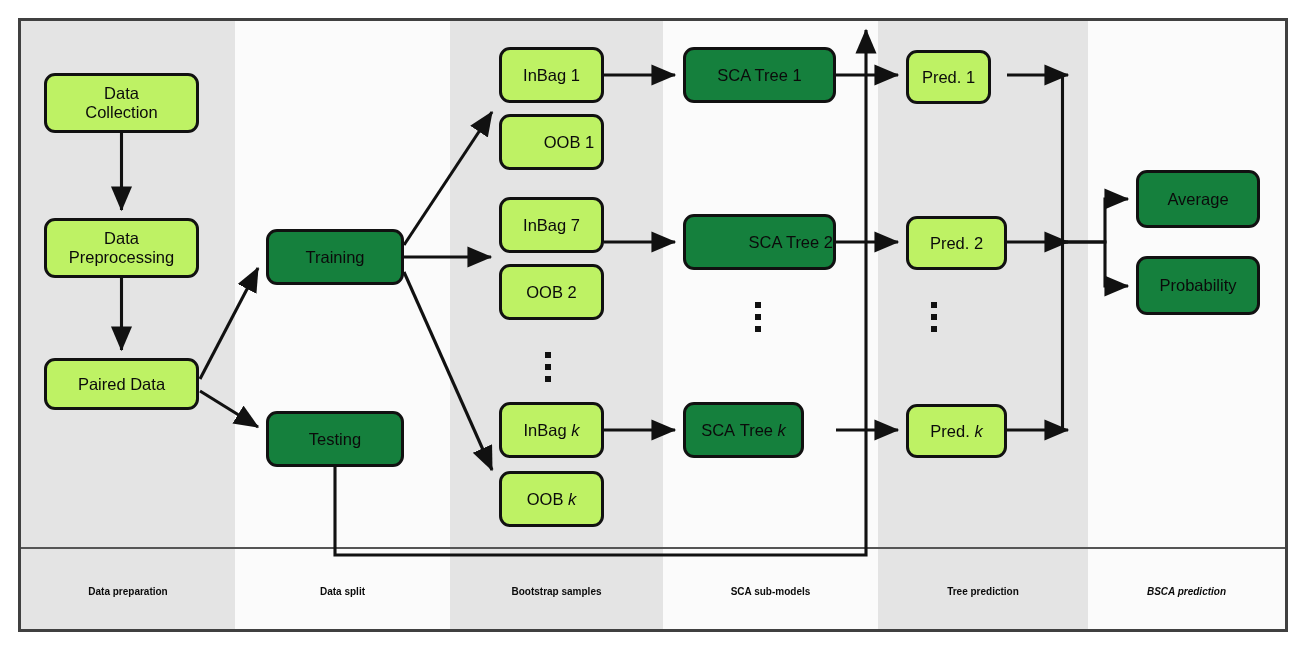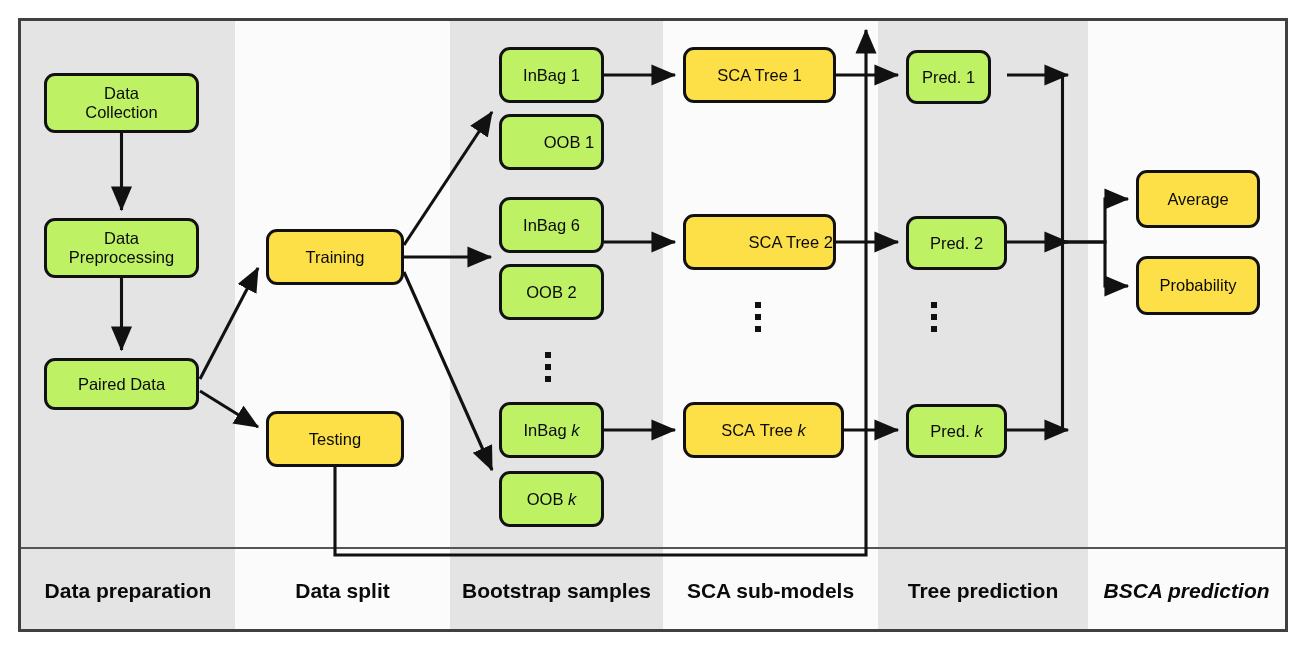--- a/index.html
+++ b/index.html
@@ -4,25 +4,25 @@
 <title>BSCA Flowchart</title>
 <style>
   html,body{margin:0;padding:0;background:#ffffff;}
   body{font-family:"Liberation Sans","DejaVu Sans",sans-serif;}
   #stage{position:relative;width:1306px;height:652px;background:#ffffff;overflow:hidden;}
   #frame{position:absolute;left:18px;top:18px;width:1270px;height:614px;border:3px solid #404040;box-sizing:border-box;background:#fbfbfb;}
   .band{position:absolute;top:0;bottom:0;}
   .band.shaded{background:#e4e4e4;}
   .band.plain{background:#fbfbfb;}
   .collabel{position:absolute;bottom:0;height:82px;display:flex;align-items:center;justify-content:center;
-            font-size:21px;font-weight:bold;color:#0a0a0a;letter-spacing:0px;text-align:right;}
+            font-size:10px;font-weight:bold;color:#0a0a0a;letter-spacing:0px;text-align:right;}
   svg#wires{position:absolute;left:0;top:0;width:1306px;height:652px;pointer-events:none;}
   .node{position:absolute;box-sizing:border-box;border:3.2px solid #111;border-radius:11px;
         display:flex;align-items:center;justify-content:center;text-align:center;
-        font-size:16.5px;line-height:1.14;color:#0b0b0b;background:#fde047;}
+        font-size:16.5px;line-height:1.14;color:#0b0b0b;background:#15803d;}
   .node.onshade{background:#bef264;}
   .node i{font-style:italic;}
   .dots{position:absolute;display:flex;flex-direction:column;align-items:center;gap:6px;}
   .dots span{display:block;width:6px;height:6px;background:#111;}
 </style>
 </head>
 <body>
 
 <div id="stage">
 
@@ -101,39 +101,39 @@
       <span>Testing</span>
     </div>
 
   <div class="node onshade" style="left:499px;top:47px;width:105px;height:56px;">
       <span>InBag 1</span>
     </div>
   <div class="node onshade" style="left:499px;top:114px;width:105px;height:56px;padding-left:35px;">
       <span>OOB 1</span>
     </div>
   <div class="node onshade" style="left:499px;top:197px;width:105px;height:56px;">
-      <span>InBag 6</span>
+      <span>InBag 7</span>
     </div>
   <div class="node onshade" style="left:499px;top:264px;width:105px;height:56px;">
       <span>OOB 2</span>
     </div>
   <div class="node onshade" style="left:499px;top:471px;width:105px;height:56px;">
       <span>OOB&nbsp;<i>k</i></span>
     </div>
   <div class="node onshade" style="left:499px;top:402px;width:105px;height:56px;">
       <span>InBag&nbsp;<i>k</i></span>
     </div>
 
   <div class="node" style="left:683px;top:47px;width:153px;height:56px;">
       <span>SCA Tree 1</span>
     </div>
   <div class="node" style="left:683px;top:214px;width:153px;height:56px;justify-content:flex-end;">
       <span>SCA Tree 2</span>
     </div>
-  <div class="node" style="left:683px;top:402px;width:161px;height:56px;justify-content:center;">
+  <div class="node" style="left:683px;top:402px;width:121px;height:56px;justify-content:center;">
       <span>SCA&nbsp;Tree&nbsp;<i>k</i></span>
     </div>
 
   <div class="node onshade" style="left:906px;top:50px;width:85px;height:54px;">
       <span>Pred. 1</span>
     </div>
   <div class="node onshade" style="left:906px;top:216px;width:101px;height:54px;">
       <span>Pred. 2</span>
     </div>
   <div class="node onshade" style="left:906px;top:404px;width:101px;height:54px;">

